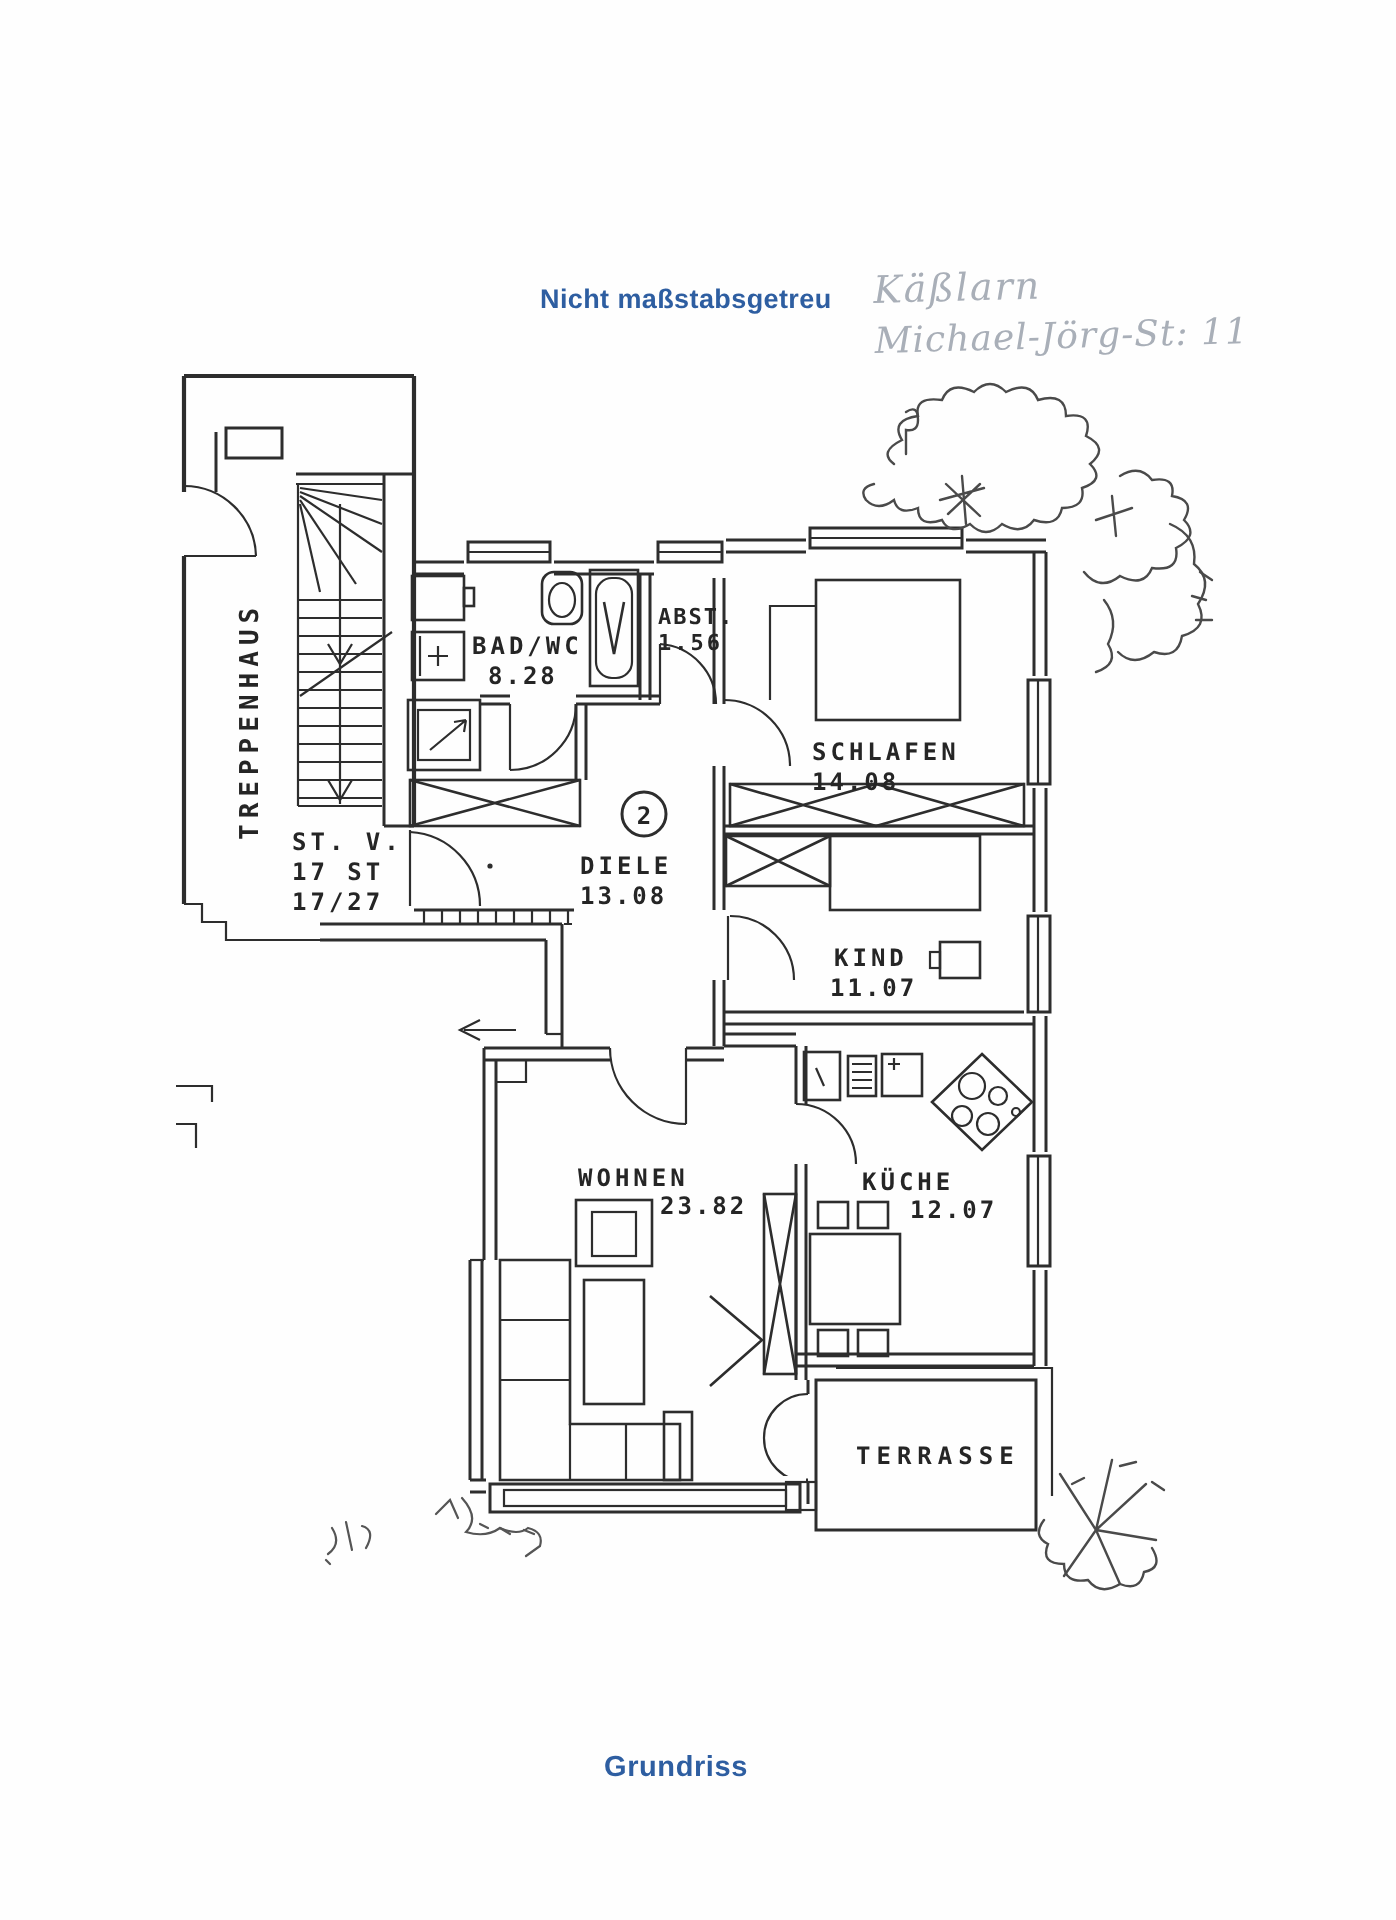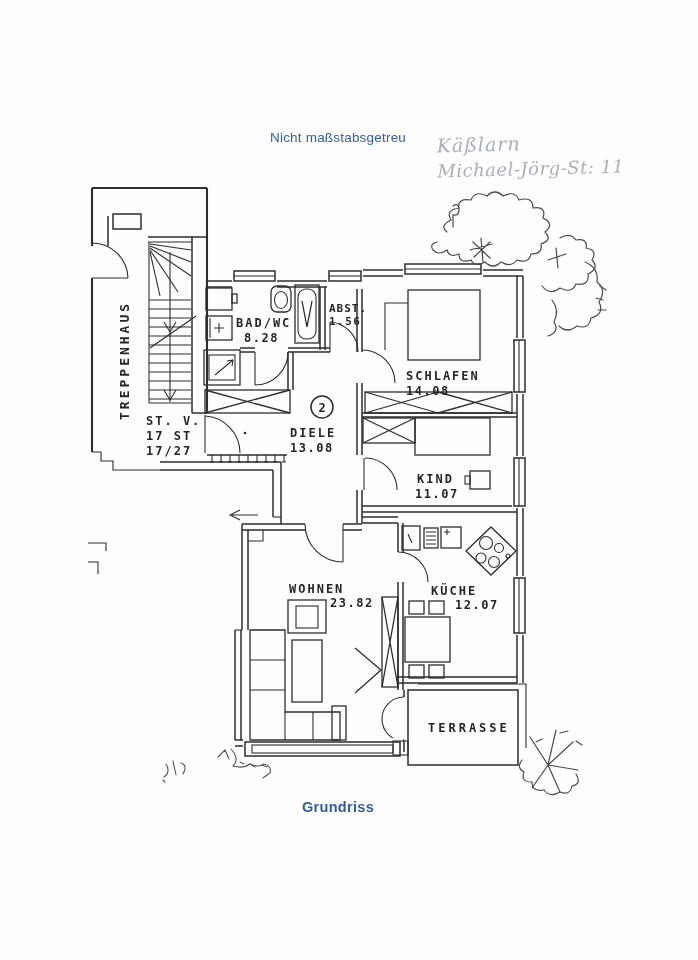--- a/index.html
+++ b/index.html
@@ -1,20 +1,20 @@
 <!DOCTYPE html>
 <html><head>
 <meta charset="utf-8">
 <style>
   html,body{margin:0;padding:0;background:#ffffff;}
   .page{position:relative;width:698px;height:960px;background:#fefefe;overflow:hidden;
         font-family:"Liberation Sans", sans-serif;}
-  .blue-note{position:absolute;left:270px;top:130px;font-size:13.5px;font-weight:400;
+  .blue-note{position:absolute;left:270px;top:142px;font-size:13.5px;font-weight:700;
              color:#2e5ea1;letter-spacing:.2px;}
-  .caption{position:absolute;left:302px;top:799px;font-size:14.5px;font-weight:700;
+  .caption{position:absolute;left:302px;top:876px;font-size:14.5px;font-weight:700;
            color:#2e5ea1;letter-spacing:.3px;}
   .handwriting{position:absolute;left:437px;top:130px;color:#a9afb8;
                font-family:"DejaVu Serif", serif;font-style:italic;
                transform:rotate(-1.5deg);line-height:26px;}
   .hw1{font-size:19px;letter-spacing:1px;}
   .hw2{font-size:18px;letter-spacing:.5px;}
   svg text{font-family:"DejaVu Sans Mono", monospace;fill:#252525;font-weight:700;}
   .rl{font-size:12px;letter-spacing:2px;}       
   .ar{font-size:12px;letter-spacing:1.5px;}     
   .w  {stroke:#2d2d2d;fill:none;stroke-width:2.1;}

